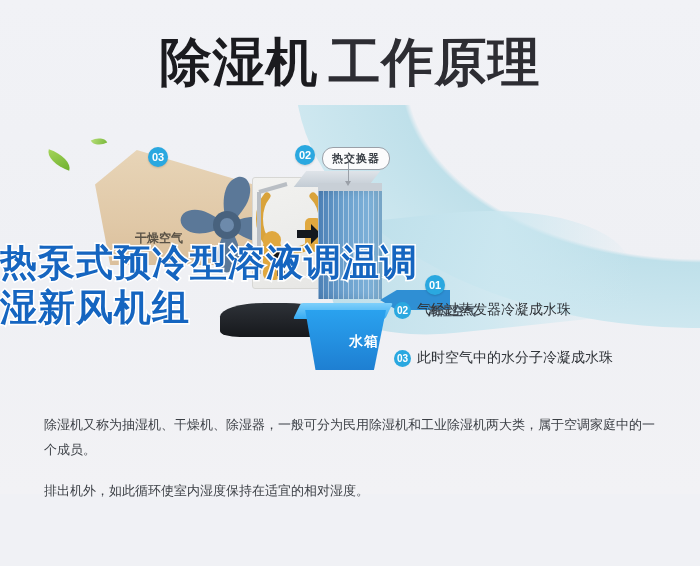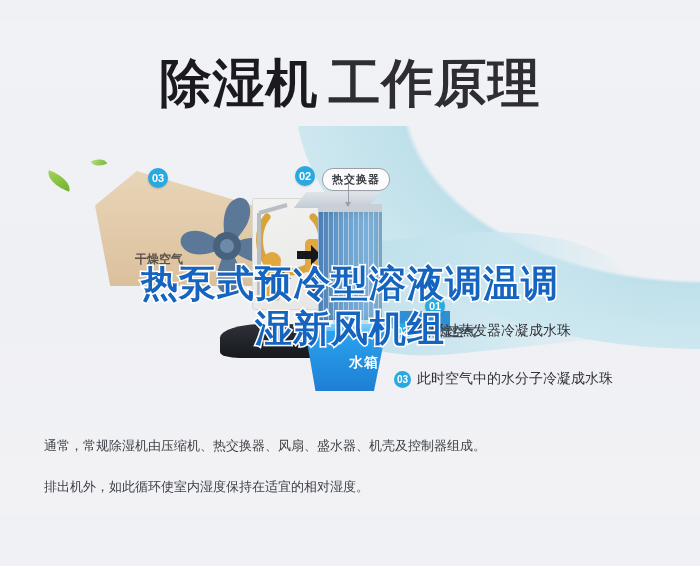--- a/index.html
+++ b/index.html
@@ -6,21 +6,20 @@
   body{
     width:700px;height:566px;
     background:#f0f1f5;
     font-family:"Liberation Sans","DejaVu Sans",sans-serif;
     overflow:hidden;
     position:relative;
   }
   .page{
     position:relative;width:700px;height:494px;
     background:linear-gradient(180deg,#f1f2f6 0%,#eff0f4 55%,#f2f2f5 100%);
-    margin-top:21px;
   }
 
   
   .title-wrap{
     position:absolute;left:0;top:28px;width:700px;
     text-align:center;white-space:nowrap;
   }
   .title-a,.title-b{
     font-size:52px;font-weight:700;letter-spacing:1px;
     font-family:"Liberation Sans","DejaVu Sans",sans-serif;
@@ -169,21 +168,21 @@
   .bullet .bnum{
     width:17px;height:17px;border-radius:50%;
     background:#2aa8e0;color:#fff;font-size:10px;font-weight:700;
     display:flex;align-items:center;justify-content:center;flex:none;
   }
   .b-02{left:394px;top:196px;}
   .b-03{left:394px;top:244px;}
 
   
   .overlay{
-    position:absolute;left:0;top:240px;width:700px;text-align:center;
+    position:absolute;left:0;top:240px;width:700px;text-align:left;
     pointer-events:none;z-index:30;
   }
   .overlay div{
     font-size:37px;font-weight:700;line-height:1.22;
     color:#1565c0;letter-spacing:1px;
     -webkit-text-stroke:3px #ffffff;
     paint-order:stroke fill;
     text-shadow:0 0 2px rgba(255,255,255,.9);
   }
 
@@ -286,18 +285,18 @@
     </div>
 
   </div>
 
   <div class="overlay">
     <div>热泵式预冷型溶液调温调</div>
     <div>湿新风机组</div>
   </div>
 
   <div class="body-text">
-    <p>通常，常规除湿机由压缩机、热交换器、风扇、盛水器、机壳及控制器组成。</p>
+    <p>除湿机又称为抽湿机、干燥机、除湿器，一般可分为民用除湿机和工业除湿机两大类，属于空调家庭中的一个成员。</p>
     <div class="gap"></div>
     <p>排出机外，如此循环使室内湿度保持在适宜的相对湿度。</p>
   </div>
 
 </div>
 
 </body></html>

